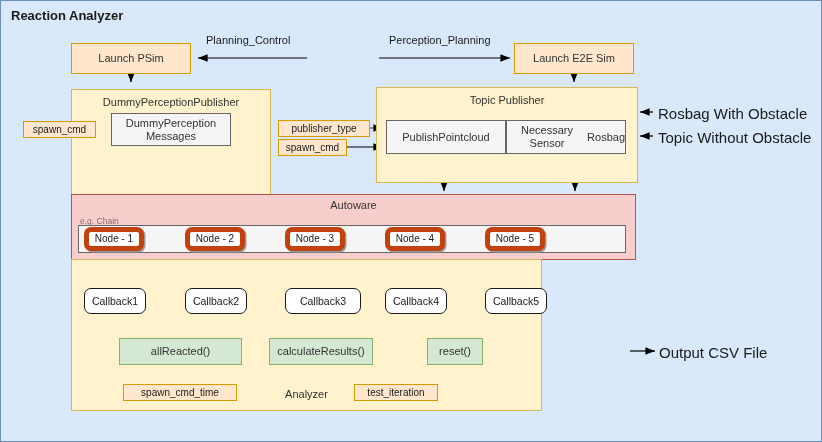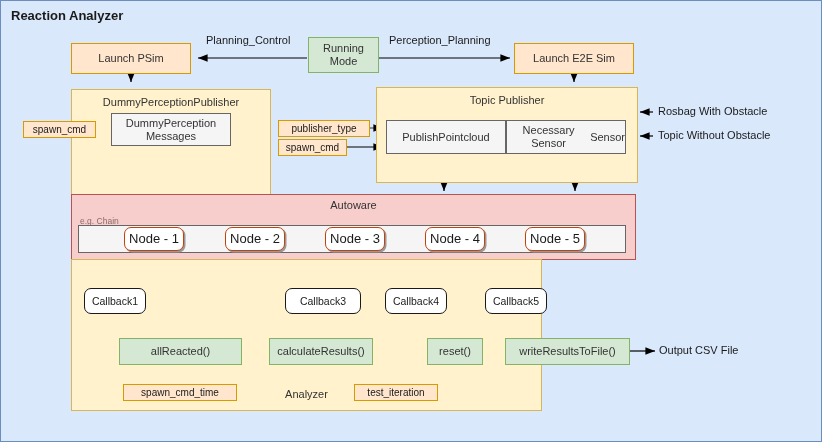--- a/index.html
+++ b/index.html
@@ -18,26 +18,26 @@
        font-size:11px;color:#333333;line-height:1.15;}
   .orange{background:#ffe6cc;border:1px solid #d79b00;}
   .green{background:#d5e8d4;border:1px solid #82b366;}
   .grey{background:#f5f5f5;border:1px solid #666666;color:#333333;}
   .cream{background:#fff2cc;border:1px solid #d6b656;}
   .pink{background:#f8cecc;border:1px solid #b85450;}
   .tag{background:#ffe6cc;border:1px solid #d79b00;font-size:10px;color:#1a1a1a;
        display:flex;align-items:center;justify-content:center;white-space:nowrap;}
   .ctr-label{position:absolute;left:0;right:0;text-align:center;font-size:11px;color:#333;}
   .edge-label{font-size:11px;color:#1a1a1a;white-space:nowrap;}
-  .plain-label{font-size:11px;color:#1a1a1a;white-space:nowrap;}
+  .plain-label{font-size:15px;color:#1a1a1a;white-space:nowrap;}
   .small-note{font-size:8.5px;color:#8a6b6b;}
   svg.lines{position:absolute;left:0;top:0;width:822px;height:442px;pointer-events:none;}
   .cbox{font-size:10.5px;color:#1a1a1a;background:#ffffff;border:1px solid #1a1a1a;border-radius:7px;}
-  .nodebox{font-size:13px;color:#1a1a1a;background:#ffffff;border:1px solid #c2410c;border-radius:7px;
-           box-shadow:1.5px 1.5px 0 #999;margin-left:40px;}
+  .nodebox{font-size:10px;color:#1a1a1a;background:#ffffff;border:5px solid #c2410c;border-radius:7px;
+           box-shadow:1.5px 1.5px 0 #999;}
 </style>
 </head>
 <body>
 
 <div id="root">
 
   <div class="abs ttl" style="left:10px;top:7px;">Reaction Analyzer</div>
 
   <svg class="lines">
     <defs>
@@ -104,45 +104,41 @@
       <path d="M236,391 L329,391 L329,368" marker-end="url(#ah)" stroke="#555"></path>
 
       <path d="M437,391 L455,391 L455,368" marker-end="url(#ah)"></path>
     </g>
   </svg>
 
   <div class="abs box orange" style="left:70px;top:42px;width:120px;height:31px;">Launch PSim</div>
 
   <div class="abs edge-label" style="left:205px;top:33px;">Planning_Control</div>
 
-  <div class="abs box green" style="left:307px;top:36px;width:71px;height:36px;flex-direction:column;">
-    <span>Running</span>
-    <span>Mode</span>
-  </div>
 
   <div class="abs edge-label" style="left:388px;top:33px;">Perception_Planning</div>
 
   <div class="abs box orange" style="left:513px;top:42px;width:120px;height:31px;">Launch E2E Sim</div>
 
   <div class="abs cream" style="left:70px;top:88px;width:200px;height:116px;">
     <div class="ctr-label" style="top:6px;">DummyPerceptionPublisher</div>
   </div>
   <div class="abs box grey" style="left:110px;top:112px;width:120px;height:33px;flex-direction:column;">
     <span>DummyPerception</span>
     <span>Messages</span>
   </div>
   <div class="abs tag" style="left:22px;top:120px;width:73px;height:17px;">spawn_cmd</div>
 
   <div class="abs cream" style="left:375px;top:86px;width:262px;height:96px;">
     <div class="ctr-label" style="top:6px;">Topic Publisher</div>
   </div>
   <div class="abs box grey" style="left:385px;top:119px;width:120px;height:34px;">PublishPointcloud</div>
   <div class="abs box grey" style="left:505px;top:119px;width:120px;height:34px;">
     <span>Necessary Sensor</span>
-    <span>Sensor</span>
+    <span>Rosbag</span>
   </div>
   <div class="abs tag" style="left:277px;top:119px;width:92px;height:17px;">publisher_type</div>
   <div class="abs tag" style="left:277px;top:138px;width:69px;height:17px;">spawn_cmd</div>
 
   <div class="abs plain-label" style="left:657px;top:104px;">Rosbag With Obstacle</div>
   <div class="abs plain-label" style="left:657px;top:128px;">Topic Without Obstacle</div>
 
   <div class="abs pink" style="left:70px;top:193px;width:565px;height:66px;">
     <div class="ctr-label" style="top:4px;">Autoware</div>
     <div class="small-note" style="position:absolute;left:8px;top:21px;">e.g. Chain</div>
@@ -153,27 +149,27 @@
   <div class="abs box nodebox" style="left:184px;top:226px;width:60px;height:24px;">Node - 2</div>
   <div class="abs box nodebox" style="left:284px;top:226px;width:60px;height:24px;">Node - 3</div>
   <div class="abs box nodebox" style="left:384px;top:226px;width:60px;height:24px;">Node - 4</div>
   <div class="abs box nodebox" style="left:484px;top:226px;width:60px;height:24px;">Node - 5</div>
 
   <div class="abs cream" style="left:70px;top:258px;width:471px;height:152px;padding-left:38px;">
     <div class="ctr-label" style="top:128px;">Analyzer</div>
   </div>
 
   <div class="abs box cbox" style="left:83px;top:287px;width:62px;height:26px;">Callback1</div>
+  <div class="abs box cbox" style="left:184px;top:287px;width:62px;height:26px;">Callback2</div>
   <div class="abs box cbox" style="left:284px;top:287px;width:76px;height:26px;">Callback3</div>
   <div class="abs box cbox" style="left:384px;top:287px;width:62px;height:26px;">Callback4</div>
   <div class="abs box cbox" style="left:484px;top:287px;width:62px;height:26px;">Callback5</div>
 
   <div class="abs box green" style="left:118px;top:337px;width:123px;height:27px;">allReacted()</div>
   <div class="abs box green" style="left:268px;top:337px;width:104px;height:27px;">calculateResults()</div>
   <div class="abs box green" style="left:426px;top:337px;width:56px;height:27px;">reset()</div>
-  <div class="abs box green" style="left:504px;top:337px;width:125px;height:27px;">writeResultsToFile()</div>
 
   <div class="abs tag" style="left:122px;top:383px;width:114px;height:17px;">spawn_cmd_time</div>
   <div class="abs tag" style="left:353px;top:383px;width:84px;height:17px;">test_iteration</div>
 
   <div class="abs plain-label" style="left:658px;top:343px;">Output CSV File</div>
 
 </div>
 
 </body></html>

